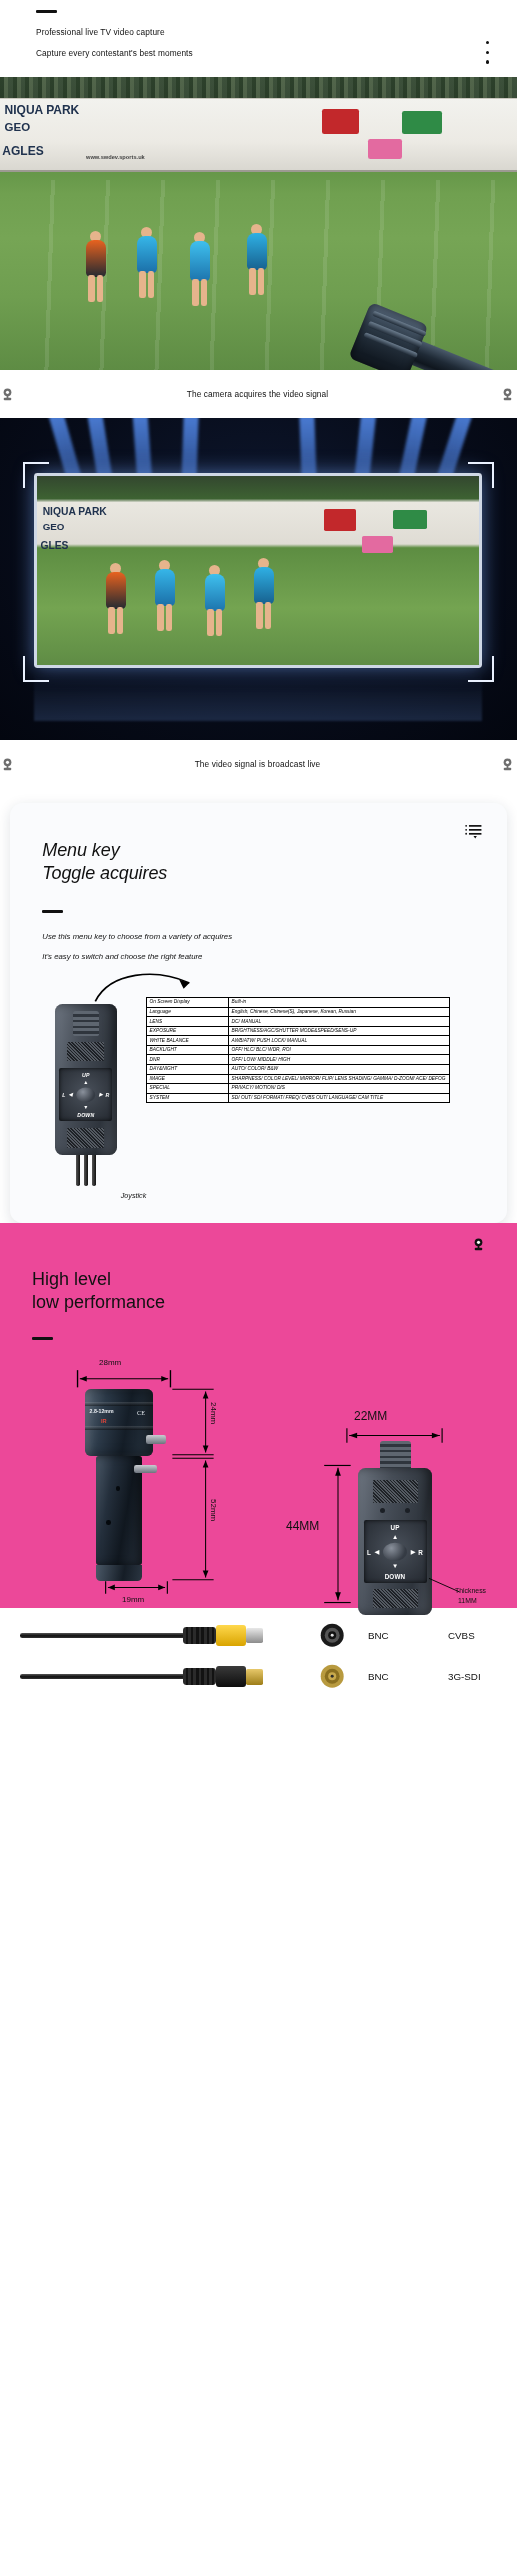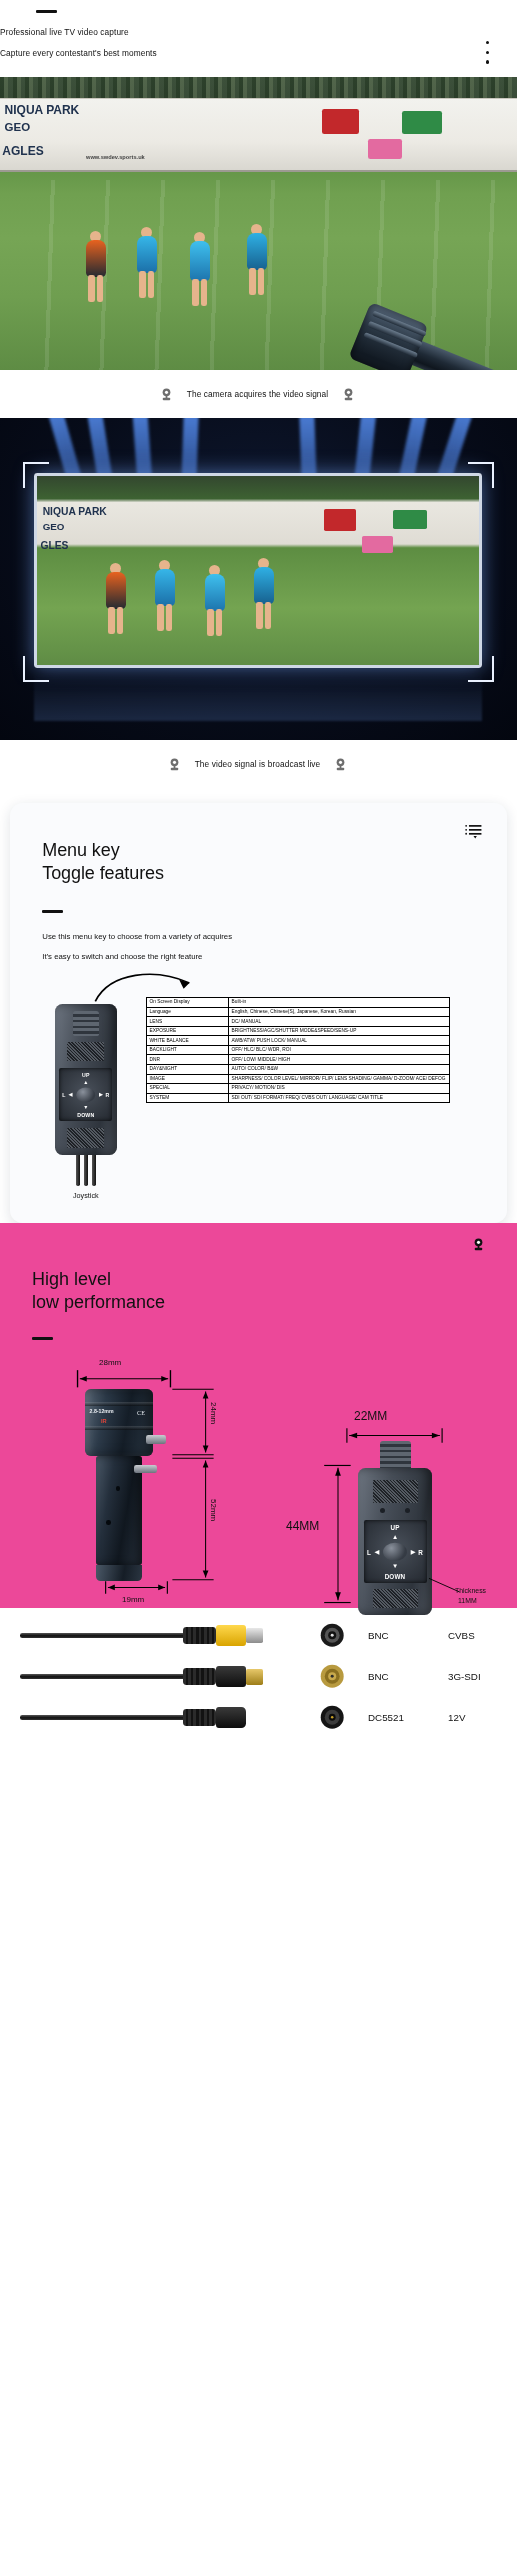--- a/index.html
+++ b/index.html
@@ -17,21 +17,21 @@
     width: 20.7px; height: 2.9px; background: #111; border-radius: 1.1px;
   }
   .dots3 {
     display: flex; flex-direction: column; gap: 6.3px; align-items: center;
   }
   .dots3 i { width: 3.4px; height: 3.4px; border-radius: 50%; background: #111; display:block; }
 
   
   .sec1 { padding: 9.8px 0 5.7px 0; position: relative; }
   .sec1 .rule { margin: 0 0 15px 36px; }
-  .sec1 .lines { }
+  .sec1 .lines { margin-left: 36px; }
   .sec1 .lines p {
     font-size: 8.3px; line-height: 1.1; color: #111; margin-bottom: 12.6px;
     letter-spacing: 0.1px;
   }
   .sec1 .dots3 { position: absolute; right: 27.6px; top: 41px; }
 
   
   .photo { width: 517px; display: block; position: relative; overflow: hidden; }
 
   
@@ -84,21 +84,21 @@
     border-radius: 6.9px;
     box-shadow: inset 0 0 8px rgba(0,0,0,.6);
   }
   .lens-ring {
     position:absolute; left: 5.7px; width: 57px; height: 5.2px; border-radius: 2.3px;
     background: linear-gradient(180deg,#6b7c8d,#222d39);
   }
 
   
   .caption {
-    display: flex; align-items: center; justify-content: center; gap: 12.6px;
+    display: flex; align-items: center; justify-content: space-between; gap: 12.6px;
     padding: 17px 2px 16px 0; background: #fff; position: relative; z-index: 3;
   }
   .caption span.txt { font-size: 8.3px; color: #111; letter-spacing: 0.1px;}
   .cam-ico { width: 15px; height: 15px; display:block; }
 
   
   .tvblock {
     height: 322px; position: relative; overflow: hidden;
     background: radial-gradient(ellipse at 50% 35%, #0e1830 0%, #070c1a 55%, #03060f 100%);
   }
@@ -121,35 +121,35 @@
     position:absolute; left: 34px; top: 254px; width: 448px; height: 49px;
     background: linear-gradient(180deg, rgba(120,170,255,.35), rgba(10,20,45,0));
     transform: scaleY(-1); filter: blur(1.1px); opacity:.55;
   }
 
   
   .cardwrap { padding: 15px 0 0 0; background:#fff; }
   .card {
     margin: 0 10.3px; background: #fafbfd; border-radius: 12.6px;
     box-shadow: 0 3.4px 12.6px rgba(25,35,60,.13);
-    padding: 19.5px 0 23px 0; position: relative;
+    padding: 19.5px 0 23px 0; position: relative; font-style: italic;
   }
   .card .listicon { position:absolute; right: 25px; top: 20.7px; }
   .card h2 {
     font-size: 18px; font-weight: normal; line-height: 1.28; margin: 17px 0 0 32px;
     color: #111; letter-spacing: -0.1px;
   }
   .card .rule { margin: 25px 0 0 32px; }
   .card .sub { margin: 19.5px 0 0 32px; position: relative;}
   .card .sub p { font-size: 7.8px; line-height: 1.1; margin-bottom: 12px; color:#111;}
 
   
   .specrow { display: flex; align-items: flex-start; margin-top: 16px; padding-left: 15px;}
   .joycol { width: 121px; position: relative; }
-  .joy-caption { text-align:center; font-size: 7.2px; color:#111; margin-top: 4.6px; }
+  .joy-caption { text-align:right; font-size: 7.2px; color:#111; margin-top: 4.6px; }
 
   .arrow-curve { position:absolute; left: 68px; top: -10.3px; width: 109px; height: 38px; }
 
   
   table.spec {
     border-collapse: collapse; width: 304px; margin-top: 19.5px; table-layout: fixed;
     background:#fff;
   }
   table.spec td {
     border: 0.6px solid #000; padding: 1.1px 2.3px; font-size: 4.8px; line-height: 1.32;
@@ -422,21 +422,21 @@
           <circle cx="2" cy="10" r="1.6" fill="#111"></circle>
             <rect x="7" y="8.6" width="22" height="3" fill="#111"></rect>
           <circle cx="2" cy="17" r="1.6" fill="#111"></circle>
             <rect x="7" y="15.6" width="22" height="3" fill="#111"></rect>
           <polygon points="15,21 21,21 18,25.5" fill="#111"></polygon>
         </svg>
       </div>
 
       <h2>
         <span>Menu key</span><br>
-        <span>Toggle features</span>
+        <span>Toggle acquires</span>
       </h2>
 
       <div class="rule"></div>
 
       <div class="sub">
         <p>Use this menu key to choose from a variety of acquires</p>
         <p>It's easy to switch and choose the right feature</p>
 
       </div>
 
@@ -681,33 +681,18 @@
       <svg class="conn-icon" viewBox="0 0 46 46">
         <circle cx="23" cy="23" r="20" fill="#b89a3f"></circle>
           <circle cx="23" cy="23" r="13" fill="#8a6f20"></circle>
         <circle cx="23" cy="23" r="7" fill="#c8a94d"></circle>
           <circle cx="23" cy="23" r="2.6" fill="#2b2b2b"></circle>
       </svg>
       <span class="conn-name">BNC</span>
       <span class="conn-type">3G-SDI</span>
     </div>
 
-    <div class="connrow">
-      <span class="conn-cable"></span>
-      <span class="conn-plug">
-        <span class="plug-boot"></span>
-        <span class="plug-head" style="background:linear-gradient(180deg,#3a3a3a,#0d0d0d);border-radius:2.9px 4.6px 4.6px 2.9px;"></span>
-      </span>
-      <svg class="conn-icon" viewBox="0 0 46 46">
-        <circle cx="23" cy="23" r="20" fill="#151515"></circle>
-          <circle cx="23" cy="23" r="13" fill="#3c3c3c"></circle>
-        <circle cx="23" cy="23" r="6" fill="#0a0a0a"></circle>
-          <circle cx="23" cy="23" r="2.2" fill="#c9a227"></circle>
-      </svg>
-      <span class="conn-name">DC5521</span>
-      <span class="conn-type">12V</span>
-    </div>
 
 
   </section>
 
 </div>
 
 
 </body></html>

